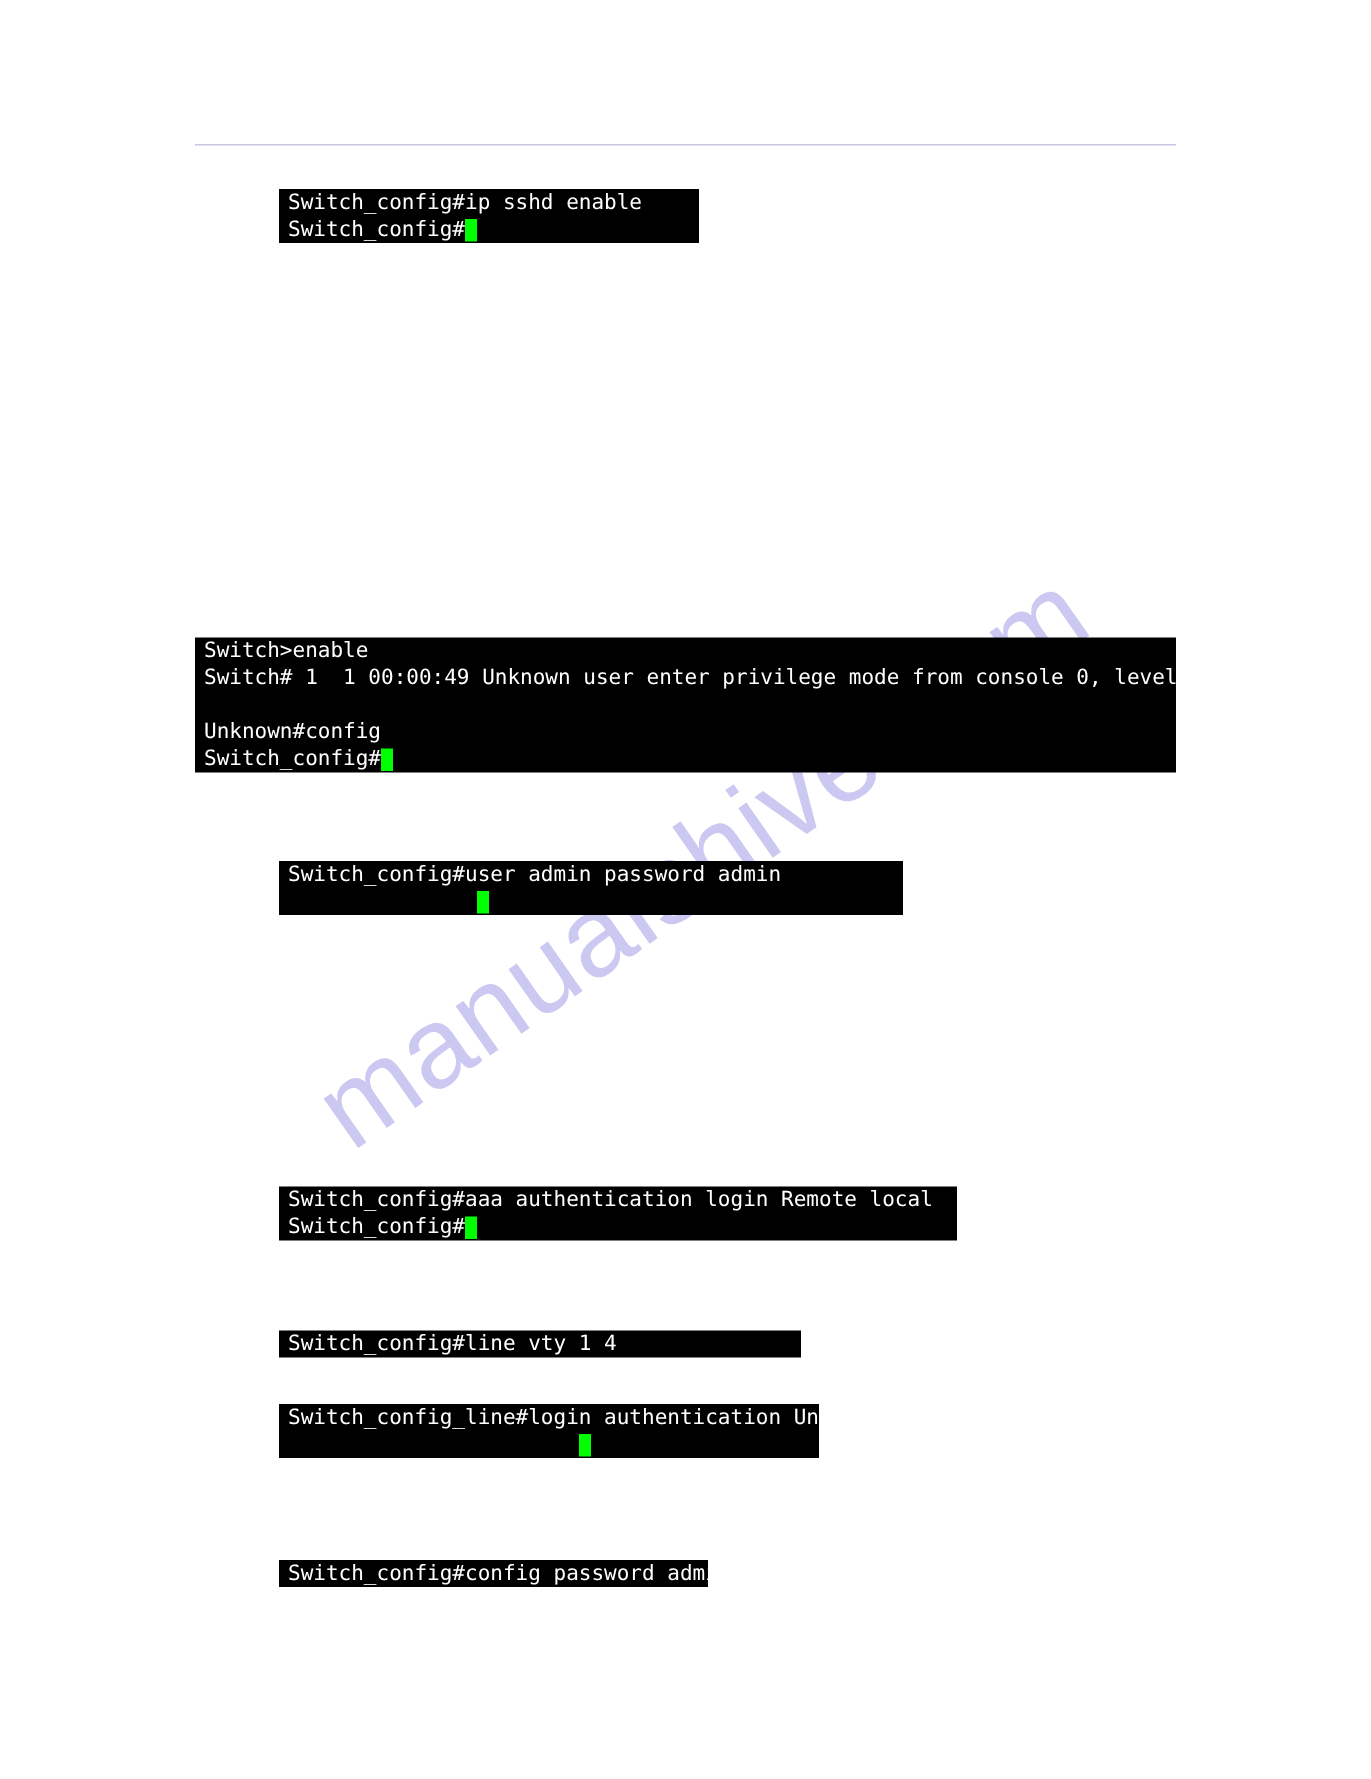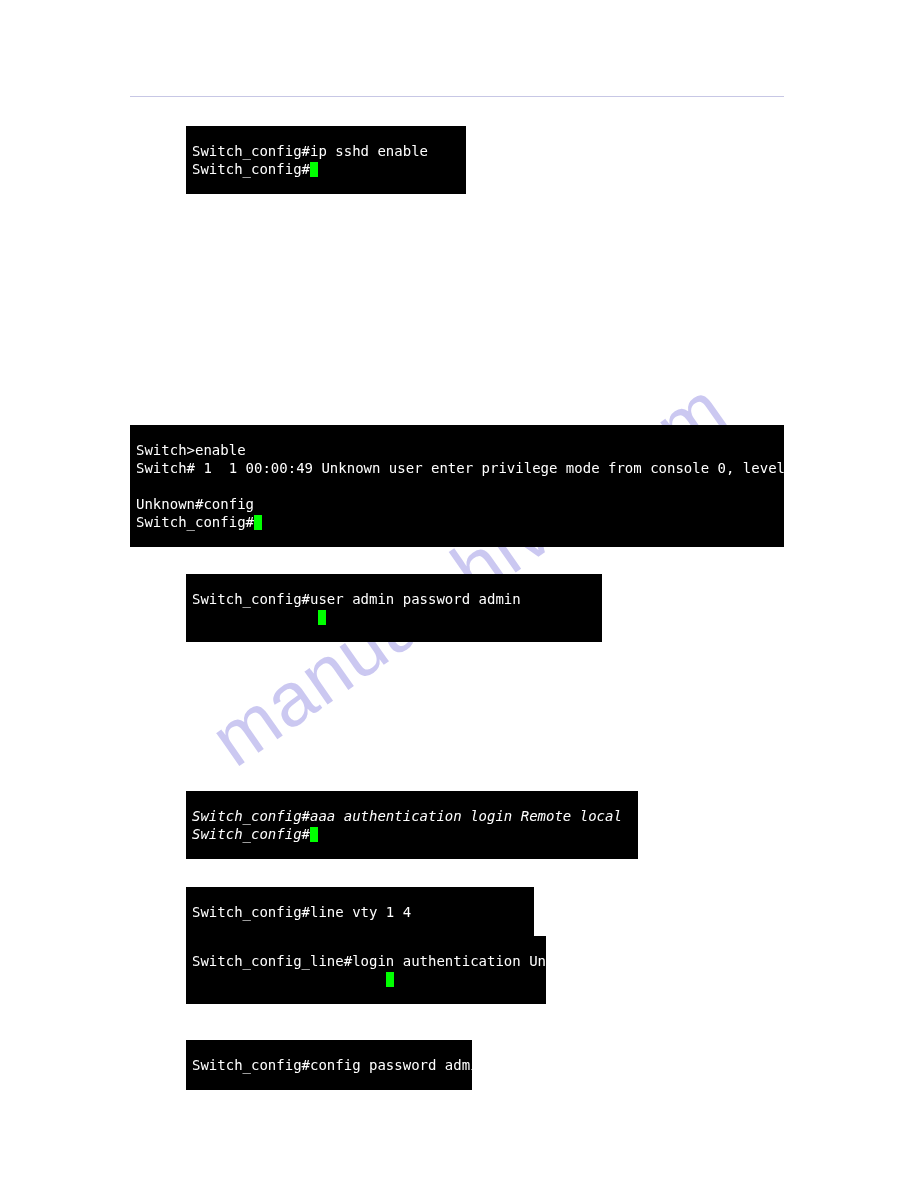--- a/index.html
+++ b/index.html
@@ -24,21 +24,21 @@
     width: 654px;
     border-top: 1px solid #c7c7e5;
   }
   .term {
     position: absolute;
     background: #000000;
     color: #ffffff;
     font-family: "DejaVu Sans Mono", Menlo, Consolas, monospace;
     font-size: 14px;
     line-height: 18px;
-    padding: 16px 6px;
+    padding: 0 6px;
     white-space: pre;
   }
   .term-wide {
     left: 130px;
     width: 642px;
   }
   .term-1 {
     top: 126px;
     left: 186px;
     width: 268px;
@@ -48,21 +48,20 @@
   }
   .term-3 {
     top: 574px;
     left: 186px;
     width: 404px;
   }
   .term-4 {
     top: 791px;
     left: 186px;
     width: 440px;
-    font-style: italic;
   }
   .term-5 {
     top: 887px;
     left: 186px;
     width: 336px;
   }
   .term-6 {
     top: 936px;
     left: 186px;
     width: 348px;

